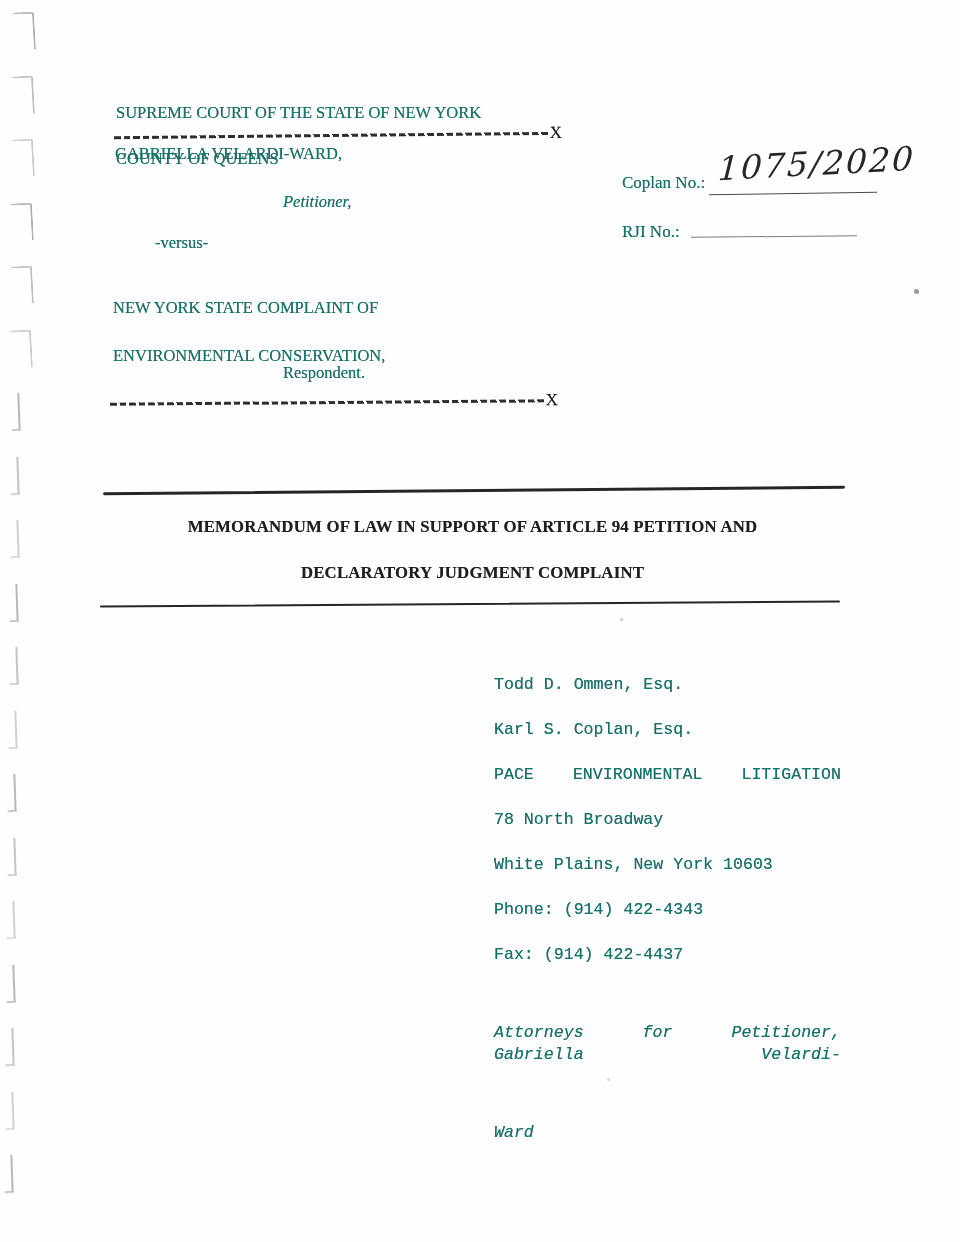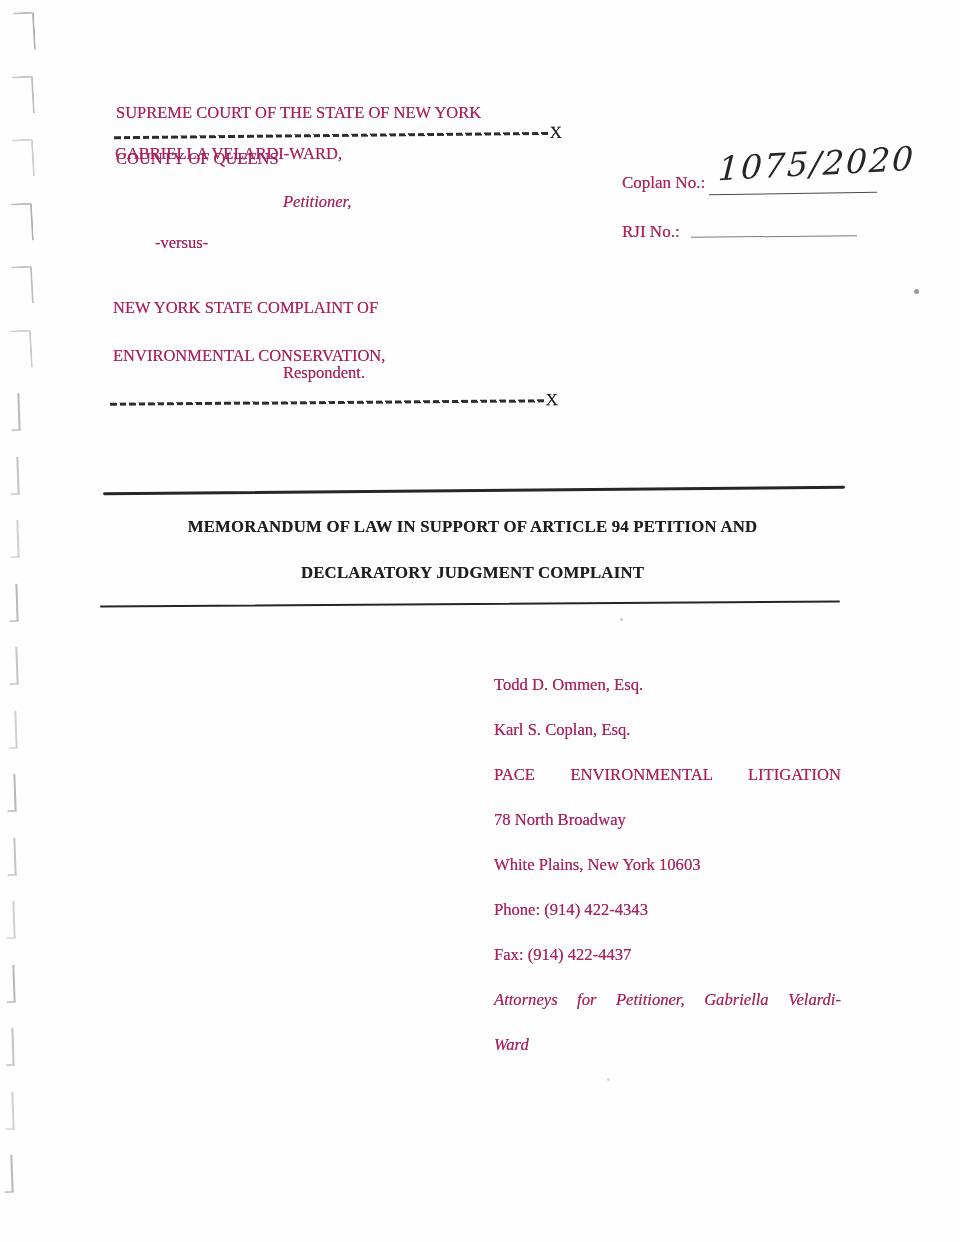--- a/index.html
+++ b/index.html
@@ -13,25 +13,25 @@
     height: 1242px;
     background: #fefefe;
     overflow: hidden;
     font-family: "Liberation Serif", serif;
     color: #1f1f1f;
   }
   .abs { position: absolute; }
   .doc-text {
     font-size: 16.5px;
     line-height: 23px;
-    color: #be185d;
+    color: #0f766e;
     text-shadow: 0 0 0.5px rgba(20,20,20,0.55);
     white-space: pre-line;
   }
-  .italic { font-style: italic; }
+  .italic { font-style: italic; margin-top: 33px; }
 
   
   .caption-rule {
     display: flex;
     align-items: center;
     width: 448px;
   }
   .dashes {
     flex: 1 1 auto;
     height: 3px;
@@ -65,20 +65,21 @@
     color: #262626;
     transform: rotate(-3deg) skewX(-6deg);
     white-space: nowrap;
   }
 
   
   .attorney-block {
     width: 347px;
     font-size: 16.6px;
     line-height: 22.5px;
+    font-family: Liberation Mono, monospace;
   }
   .jline {
     text-align: justify;
     text-align-last: justify;
   }
 
   
   .memo-title {
     width: 745px;
     text-align: center;

